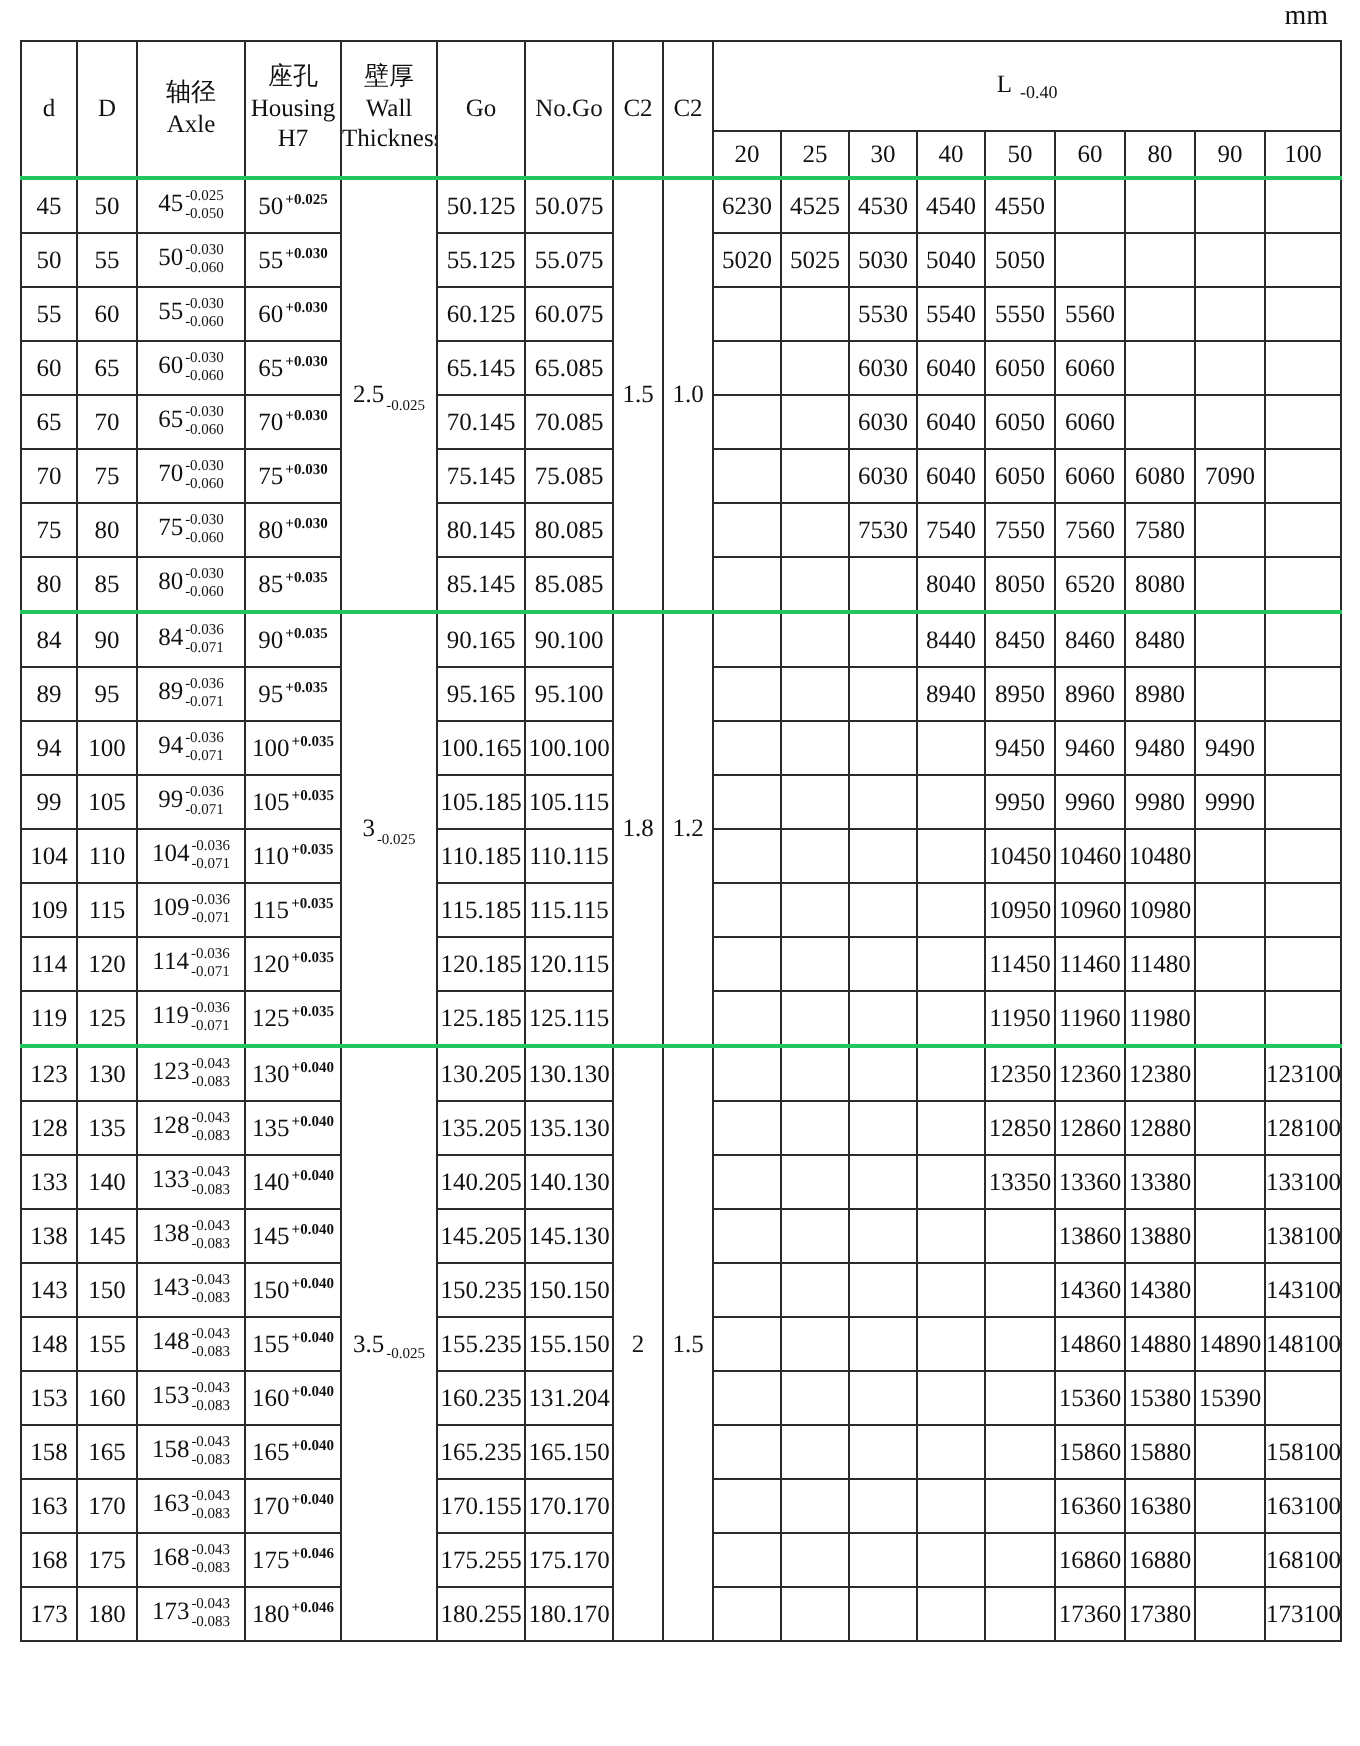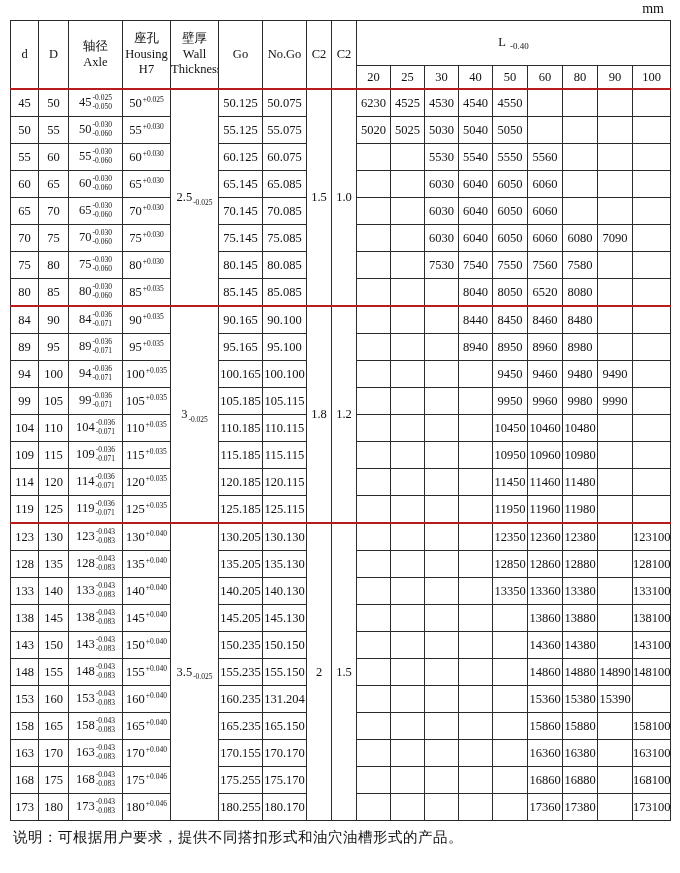--- a/index.html
+++ b/index.html
@@ -18,29 +18,29 @@
   }
   table.spec td, table.spec th{
     border:1px solid #2b2b2b;text-align:center;vertical-align:middle;
     padding:0;font-weight:normal;font-size:12.5px;line-height:1.15;
     overflow:hidden;white-space:nowrap;color:#111;
   }
   thead tr.h1 th{height:44px;}
   thead tr.h2 th{height:22px;margin-left:12px;}
   thead th.span2{height:67px;}
   tbody td{height:26px;}
-  tr.block-start td{border-top:2px solid #b91c1c;}
+  tr.block-start td{border-top:2px solid #22c55e;}
   .hdr-line{display:block;font-size:12.5px;line-height:1.25;}
   
   .tol-stack{
     display:inline-flex;flex-direction:column;justify-content:center;
     font-size:7.5px;line-height:1.15;text-align:left;vertical-align:middle;
     margin-left:1px;letter-spacing:0;
   }
-  sup.tol{font-size:7.5px;vertical-align:super;line-height:0;margin-left:1px;}
+  sup.tol{font-size:7.5px;vertical-align:super;line-height:0;margin-left:1px;font-weight:bold;}
   sub.tol{font-size:7.5px;vertical-align:sub;line-height:0;margin-left:1px;}
   .L-head sub{font-size:9px;vertical-align:sub;margin-left:4px;}
   td.lcell{font-size:12px;}
   td.gocell,td.nogocell{font-size:12.5px;}
   
   .note-zh{margin:7px 0 0 13px;font-size:14.5px;letter-spacing:0.5px;}
   .note-en{margin:5px 0 0 10px;font-size:14px;}
 </style>
 </head>
 <body>
@@ -654,15 +654,14 @@
           <td class="lcell"></td>
           <td class="lcell"></td>
           <td class="lcell">17360</td>
           <td class="lcell">17380</td>
           <td class="lcell"></td>
           <td class="lcell">173100</td>
         </tr>
       </tbody>
   </table>
 
-  <div class="note-zh">说明：可根据用户要求，提供不同搭扣形式和油穴油槽形式的产品。</div>
 
 </div>
 
 </body></html>

